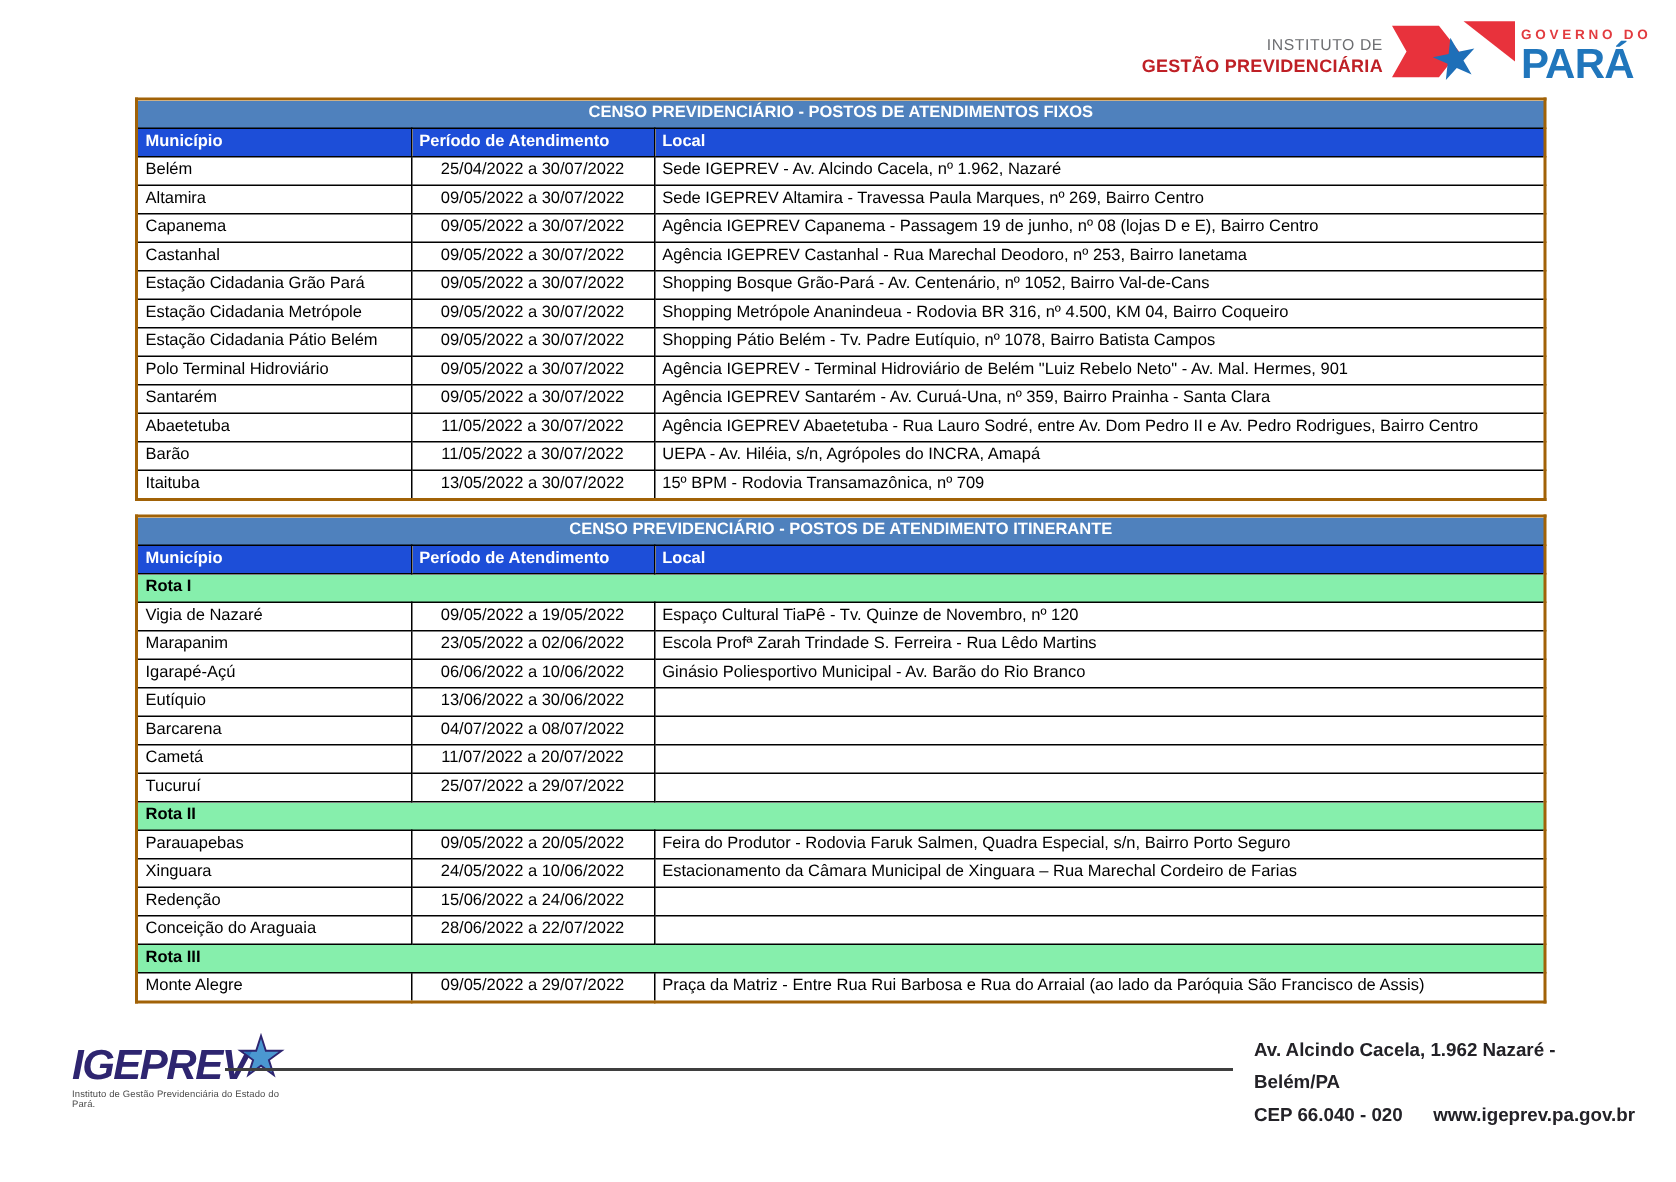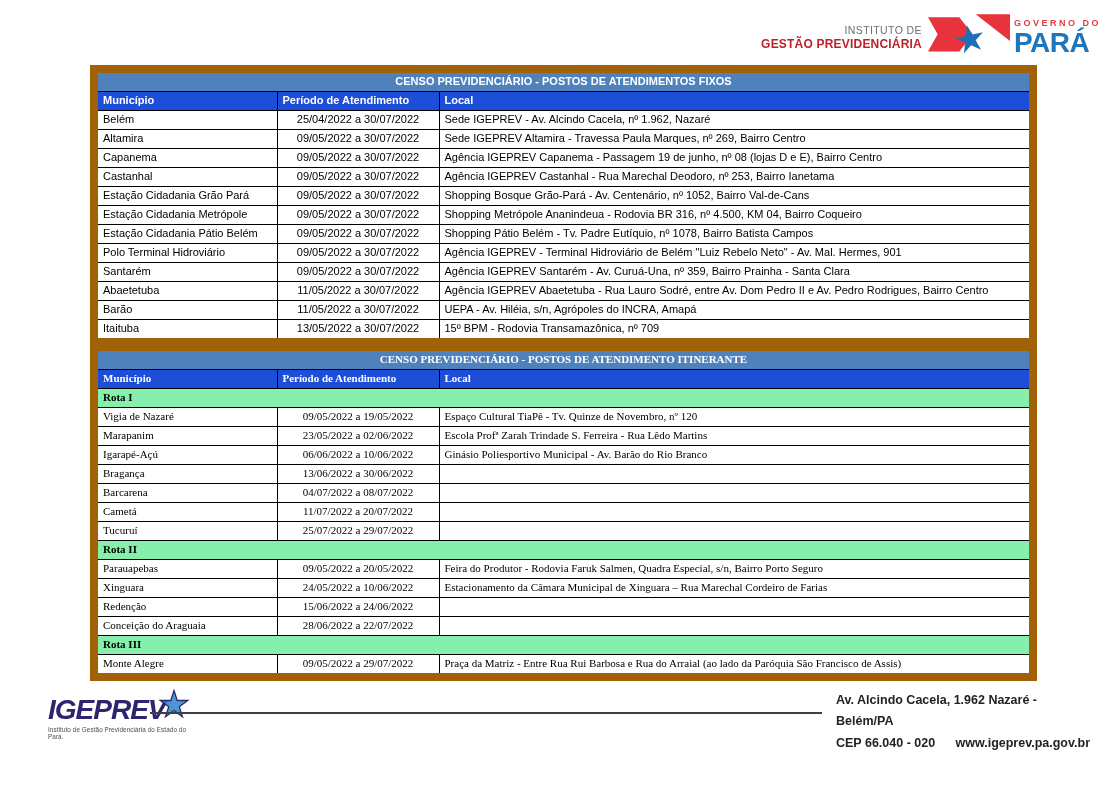--- a/index.html
+++ b/index.html
@@ -14,24 +14,24 @@
   .brand-institute .l1{font-size:10.5px;color:#6d6e71;letter-spacing:.4px;}
   .brand-institute .l2{font-size:12px;color:#bf2026;font-weight:bold;letter-spacing:.2px;}
   .brand-flag{width:82px;height:48px;display:block;}
   .brand-gov{margin-left:4px;line-height:1;}
   .brand-gov .g1{font-size:9px;color:#e23b3f;font-weight:bold;letter-spacing:2.5px;}
   .brand-gov .g2{font-size:28px;color:#2076bc;font-weight:800;letter-spacing:-.5px;margin-top:1px;}
 
   
   table.doc-table{
     position:absolute;left:90px;width:939px;border-collapse:collapse;
-    table-layout:fixed;border:8px solid #a16207;
+    table-layout:fixed;border:2px solid #a16207;
   }
   #table-fixed{top:65px;}
-  #table-itinerant{top:343px;font-family:Liberation Serif, serif;}
+  #table-itinerant{top:343px;}
   .doc-table th,.doc-table td{
     border:1px solid #000;font-size:11px;padding:0 5px;height:18px;
     white-space:nowrap;overflow:hidden;line-height:1.05;vertical-align:middle;
   }
   .table-title{
     background:#4f81bd;color:#fff;font-weight:bold;text-align:center;
     font-size:11.5px;height:21px;
   }
   .col-header{
     background:#1d4ed8;color:#fff;font-weight:bold;text-align:left;
@@ -184,21 +184,21 @@
         <td class="col-municipio">Marapanim</td>
         <td class="col-periodo">23/05/2022 a 02/06/2022</td>
         <td class="col-local">Escola Profª Zarah Trindade S. Ferreira - Rua Lêdo Martins</td>
       </tr>
       <tr>
         <td class="col-municipio">Igarapé-Açú</td>
         <td class="col-periodo">06/06/2022 a 10/06/2022</td>
         <td class="col-local">Ginásio Poliesportivo Municipal - Av. Barão do Rio Branco</td>
       </tr>
       <tr>
-        <td class="col-municipio">Bragança</td>
+        <td class="col-municipio">Eutíquio</td>
         <td class="col-periodo">13/06/2022 a 30/06/2022</td>
         <td class="col-local"></td>
       </tr>
       <tr>
         <td class="col-municipio">Barcarena</td>
         <td class="col-periodo">04/07/2022 a 08/07/2022</td>
         <td class="col-local"></td>
       </tr>
       <tr>
         <td class="col-municipio">Cametá</td>

